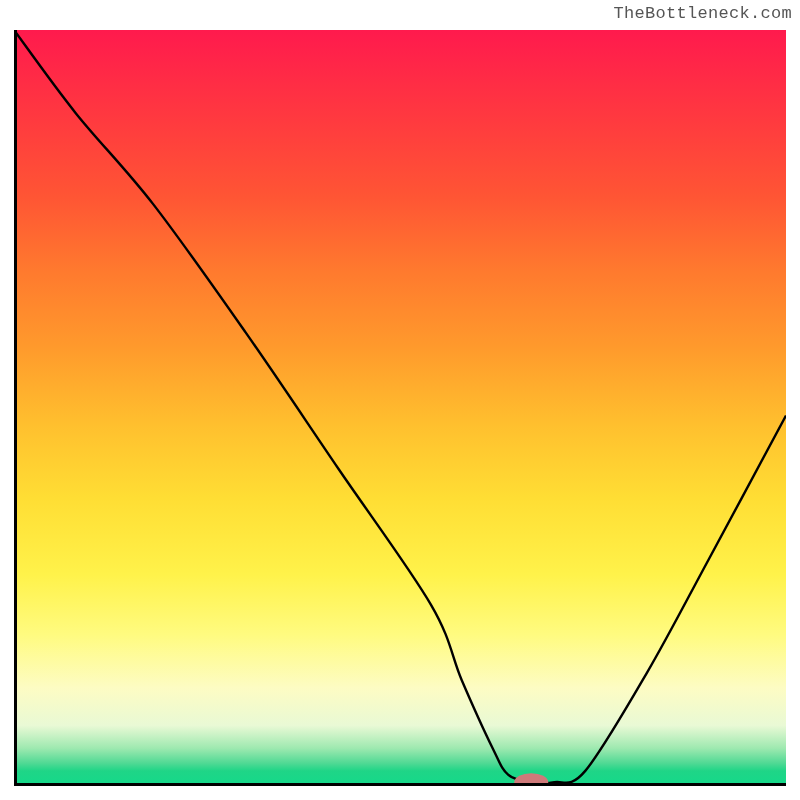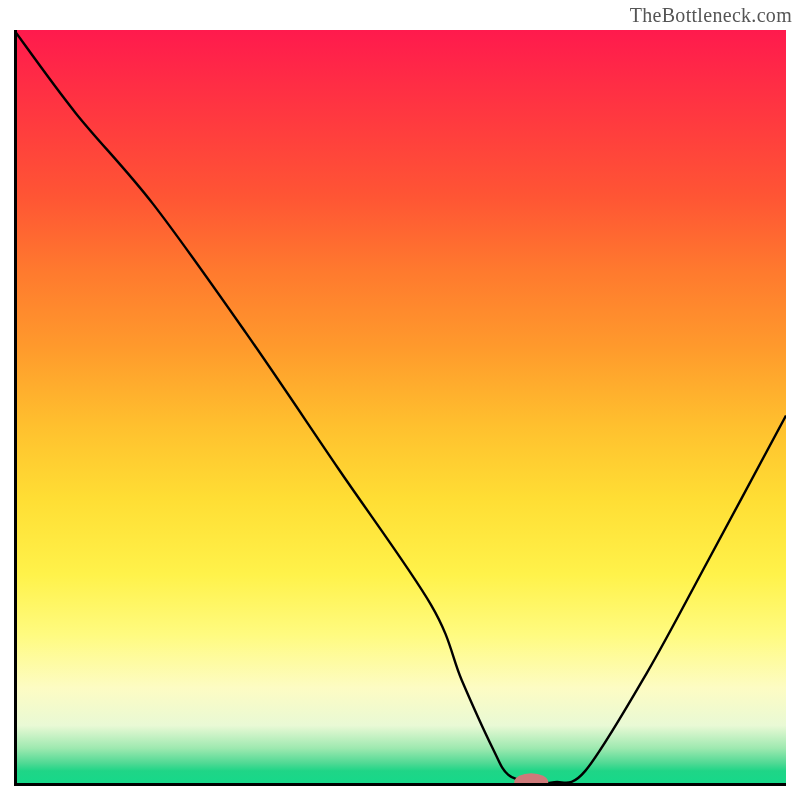--- a/index.html
+++ b/index.html
@@ -6,22 +6,22 @@
   html, body { width: 800px; height: 800px; overflow: hidden; background: #fff; }
   .chart-container {
     position: relative;
     width: 800px;
     height: 800px;
   }
   .watermark {
     position: absolute;
     top: 4px;
     right: 8px;
-    font-family: Liberation Serif, serif;
-    font-size: 20px;
+    font-family: Liberation Mono, monospace;
+    font-size: 17px;
     color: #555;
     letter-spacing: 0.3px;
     z-index: 10;
   }
   .plot-area {
     position: absolute;
     left: 14px;
     top: 30px;
     width: 772px;
     height: 756px;

